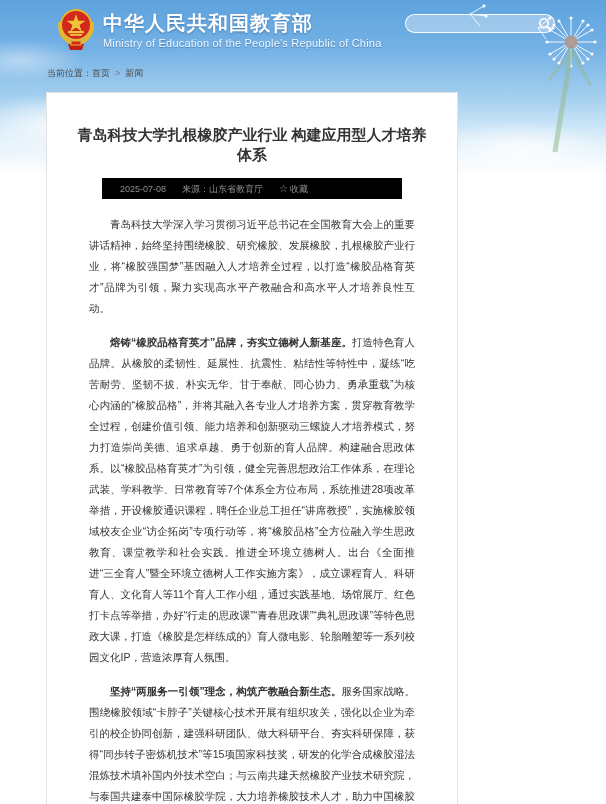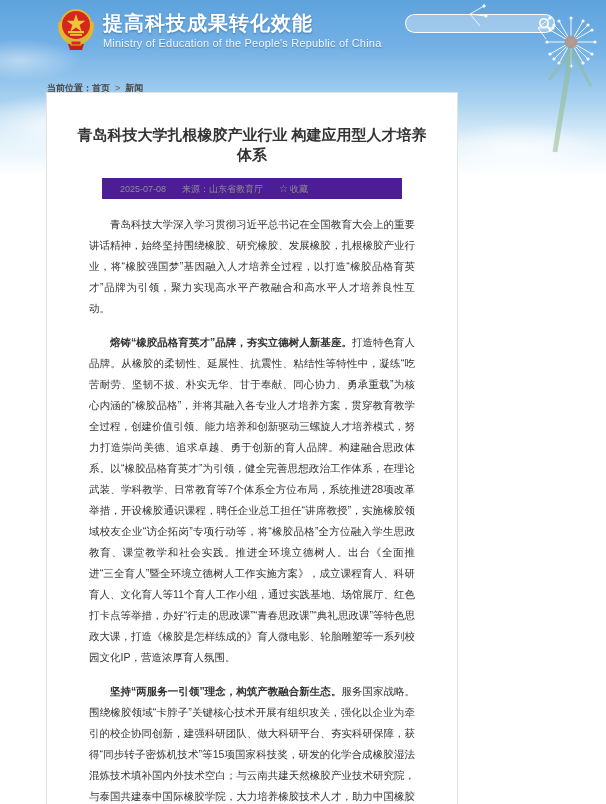--- a/index.html
+++ b/index.html
@@ -29,29 +29,29 @@
     border:1px solid rgba(255,255,255,.95);border-radius:10px;
     background:rgba(255,255,255,.35);display:flex;align-items:center;}
   .search input{flex:1;border:none;background:transparent;outline:none;height:13px;
     font-size:9px;color:#355;padding:0 4px 0 10px;}
   .search .mag{width:16px;height:16px;margin-right:3px;cursor:pointer;flex:none;}
 
   
   .dandelion{position:absolute;top:0;left:430px;pointer-events:none;}
 
   
-  .breadcrumb{position:absolute;top:82px;left:47px;font-size:9px;color:#4a4a4a;font-weight:bold;}
+  .breadcrumb{position:absolute;top:67px;left:47px;font-size:9px;color:#4a4a4a;}
   .breadcrumb a{color:#4a4a4a;text-decoration:none;cursor:pointer;}
   .breadcrumb .sep{margin:0 5px;color:#7a7a7a;}
 
   
   .content{position:absolute;top:92px;left:46px;width:412px;height:721px;box-sizing:border-box;
     background:#fff;border:1px solid #e2e2e2;border-bottom:none;padding:8px 30px;}
   .article-title{margin:24px 0 0;text-align:center;font-size:15px;font-weight:bold;color:#333;line-height:20px;}
-  .meta{margin:13px 25px 8px;background:#4c1d95;height:21px;line-height:21px;
+  .meta{margin:13px 25px 8px;background:#000000;height:21px;line-height:21px;
     font-size:9px;color:#8f8f8f;padding-left:18px;white-space:nowrap;}
   .meta .gap{display:inline-block;width:16px;}
   .meta .fav{cursor:pointer;color:#8f8f8f;}
   .meta .fav .star{font-size:10px;margin-right:2px;color:#9a9a9a;}
 
   
   .article{margin-top:15px;font-size:10.5px;line-height:21px;color:#333;text-align:justify;}
   .article p{margin:0 12px 13px;text-indent:2em;}
   .article .lead{font-weight:bold;}
 </style>
@@ -107,21 +107,21 @@
     <svg class="emblem" viewBox="0 0 38 44">
       <path d="M3 14 C1 26 8 34 19 36 C30 34 37 26 35 14" fill="none" stroke="#e8b62a" stroke-width="3"></path>
       <circle cx="19" cy="17" r="15" fill="#d2281e" stroke="#e8b62a" stroke-width="2"></circle>
       <path d="M19 6 l2.2 6.8 7.2 0 -5.8 4.2 2.2 6.8 -5.8 -4.2 -5.8 4.2 2.2 -6.8 -5.8 -4.2 7.2 0 Z" fill="#f2c437"></path>
       <rect x="11" y="23" width="16" height="2.2" fill="#f2c437"></rect>
       <rect x="13" y="26" width="12" height="1.8" fill="#f2c437"></rect>
       <path d="M11 36 h16 l-2 6 h-12 Z" fill="#c21f17"></path>
       <rect x="14" y="33" width="10" height="4" fill="#d2281e" stroke="#e8b62a" stroke-width="1"></rect>
     </svg>
     <div class="site-titles">
-      <div class="site-title">提高科技成果转化效能</div>
+      <div class="site-title">中华人民共和国教育部</div>
       <div class="site-subtitle">Ministry of Education of the People's Republic of China</div>
     </div>
   </div>
 
   <div class="search">
     <input type="text" value="" style="">
     <svg class="mag" viewBox="0 0 16 16">
       <circle cx="7" cy="7" r="4.2" fill="none" stroke="#ffffff" stroke-width="1.6"></circle>
       <line x1="10.2" y1="10.2" x2="13.4" y2="13.4" stroke="#ffffff" stroke-width="1.6" stroke-linecap="round"></line>
     </svg>

